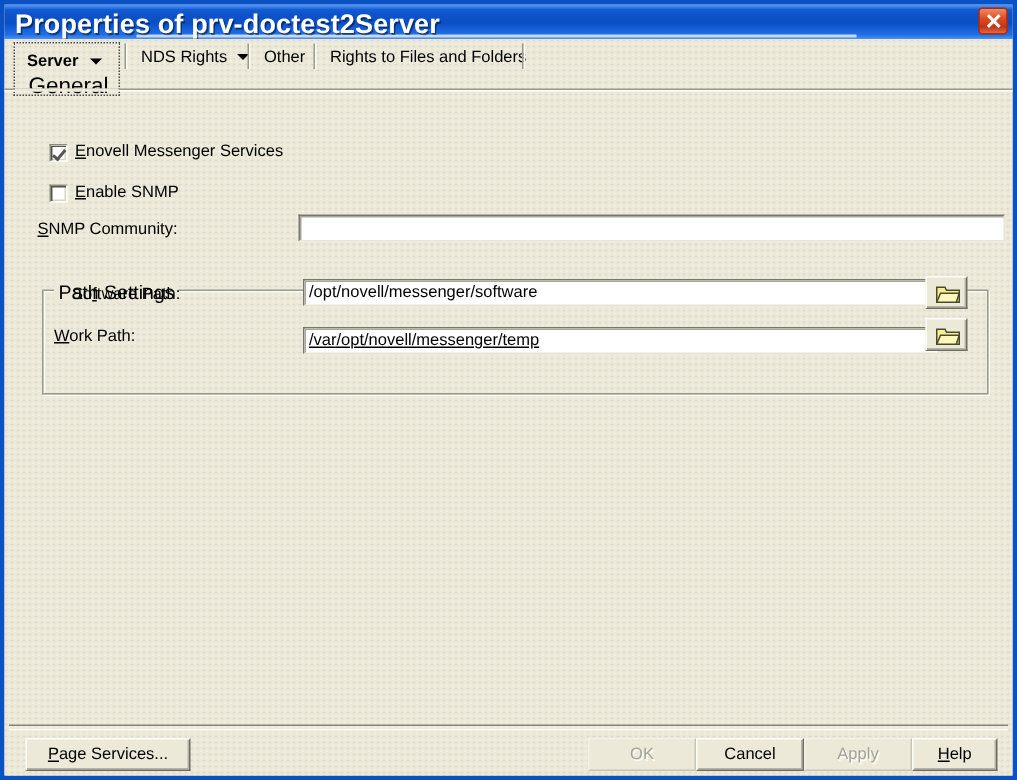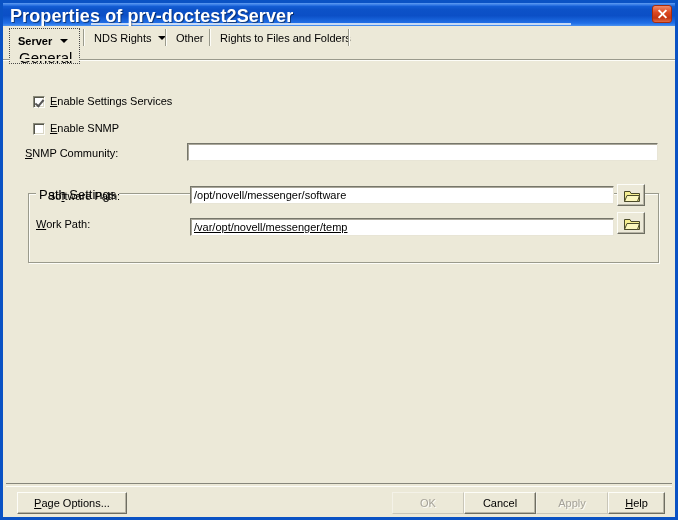--- a/index.html
+++ b/index.html
@@ -153,20 +153,21 @@
     border-right:1px solid #e8e5d6;
     border-bottom:1px solid #e8e5d6;
     box-shadow:inset 1px 1px 0 #aaa79a;
     font-family:"Liberation Sans", sans-serif;
     font-size:11px;color:#000;
     padding:0 0 0 3px;
     line-height:16px;
     display:flex;align-items:center;
     overflow:hidden;white-space:nowrap;
     cursor:text;
+    margin-left:12px;
   }
 
   
   #group-path{
     position:absolute;left:25px;top:167px;width:631px;height:70px;
     box-sizing:border-box;
     border:1px solid #9a9a8c;
     box-shadow:1px 1px 0 #fdfdf8, inset 1px 1px 0 #fdfdf8;
   }
   #group-path-title{
@@ -266,21 +267,21 @@
       </div>
 
       <div class="tab-sep" style="left:345px;"></div>
 
       <div id="tab-underline"></div>
       <div id="tab-underline-lt"></div>
       <div id="tab-active-mask"></div>
     </div>
 
     <div class="chk checked" style="left:30px;top:70px;"></div>
-    <div class="lbl" style="left:47px;top:69px;"><u>E</u><span>nable Settings Services</span></div>
+    <div class="lbl" style="left:47px;top:69px;"><u>E</u><span>novell Messenger Services</span></div>
 
     <div class="chk" style="left:30px;top:97px;"></div>
     <div class="lbl" style="left:47px;top:96px;"><u>E</u><span>nable SNMP</span></div>
 
     <div class="lbl" style="left:22px;top:121px;"><u>S</u><span>NMP Community:</span></div>
     <div class="txt" style="left:184px;top:117px;width:471px;"></div>
 
     <div id="group-path"></div>
     <div id="group-path-title">Path Settings</div>
 
@@ -299,21 +300,21 @@
       <svg class="folder" viewBox="0 0 16 12">
         <path d="M0.5 1.5 L0.5 11.5 L15.5 11.5 L15.5 3.5 L7 3.5 L6 1.5 Z" fill="#f5ee92" stroke="#4a4a28" stroke-width="1"></path>
         <path d="M0.5 11.5 L3 5.5 L15.5 5.5 L13.5 11.5 Z" fill="#fbf7bd" stroke="#4a4a28" stroke-width="1"></path>
       </svg>
     </div>
 
     <div id="sep-line"></div>
 
     <div class="btn" style="left:14px;top:466px;width:110px;">
         <u>P</u>
-        <span>age Options...</span>
+        <span>age Services...</span>
       </div>
 
     <div class="btn" style="left:461px;top:466px;width:72px;">
       <span>Cancel</span>
     </div>
 
     <div class="btn disabled" style="left:389px;top:466px;width:72px;">
       <span>OK</span>
     </div>
 

